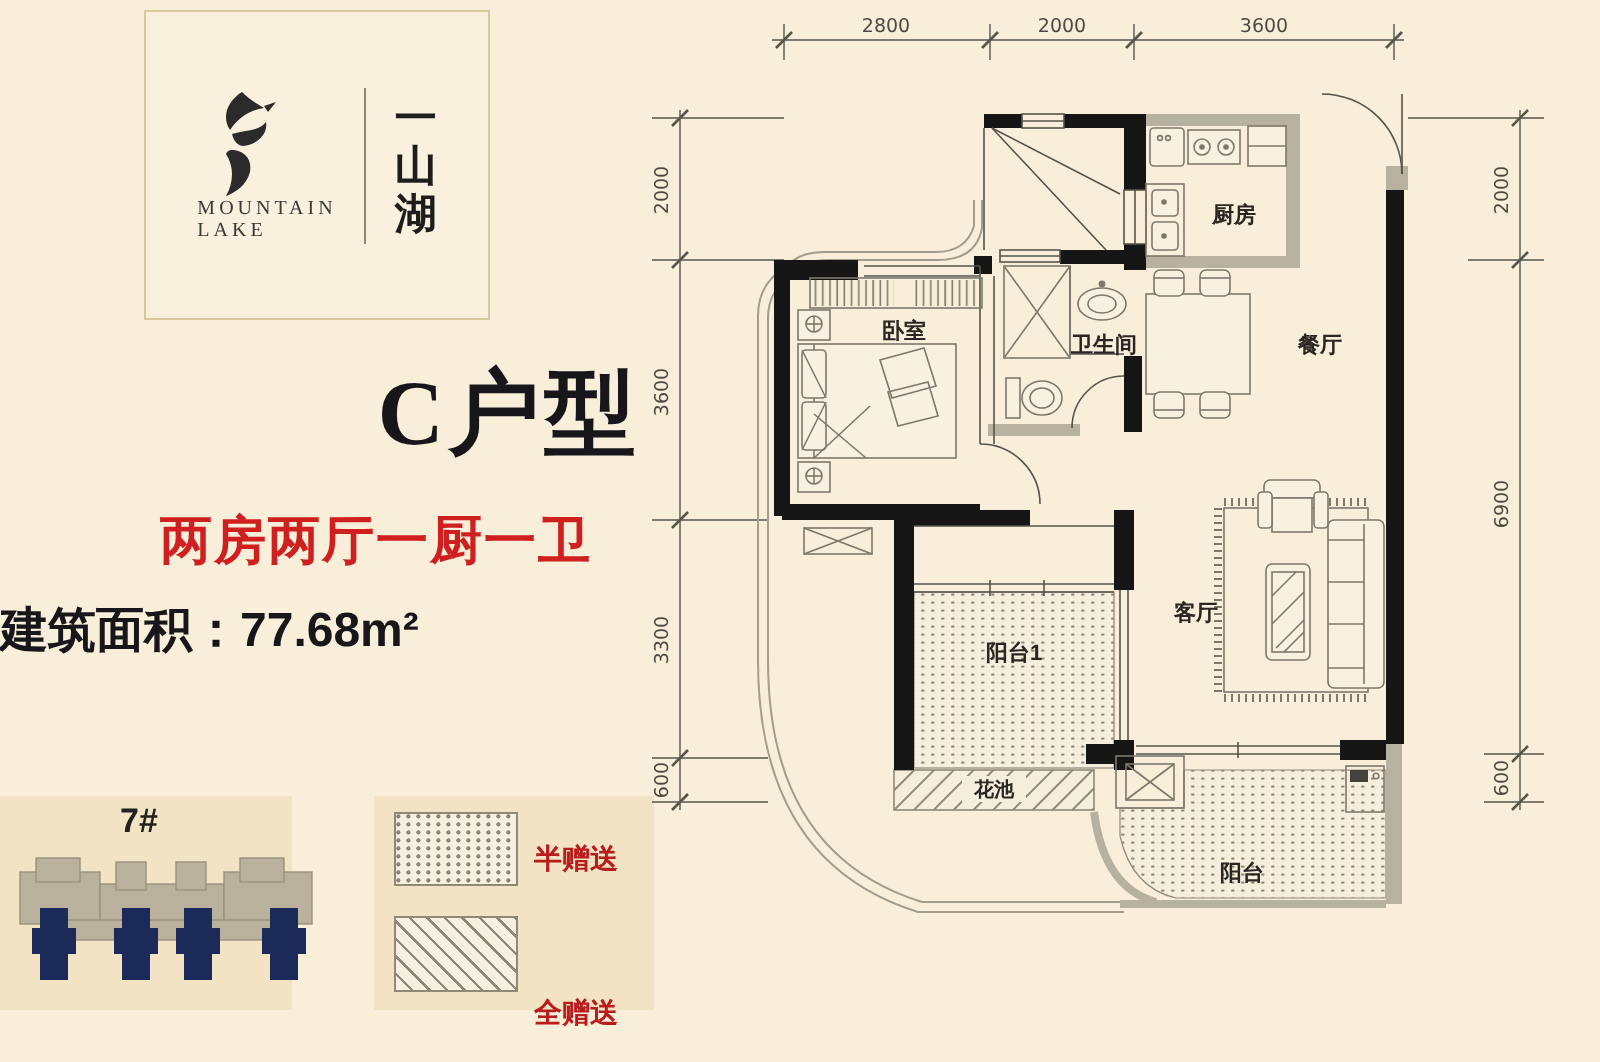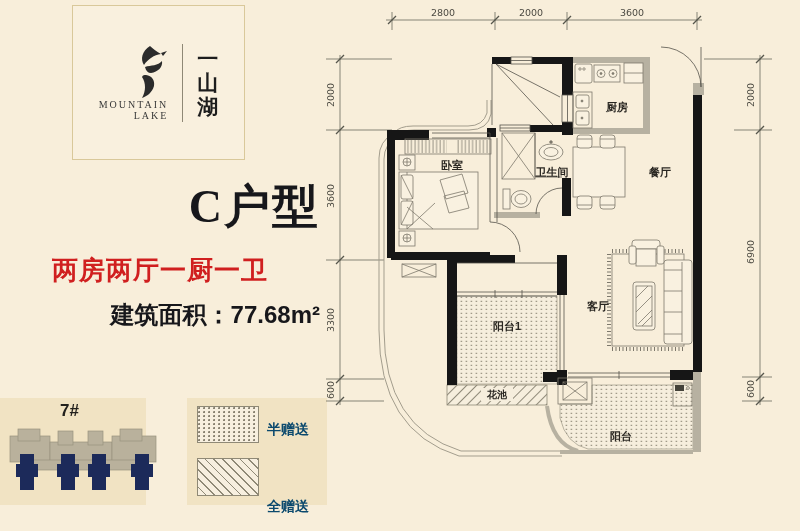--- a/index.html
+++ b/index.html
@@ -3,44 +3,44 @@
 <meta charset="utf-8">
 <style>
   html,body{margin:0;padding:0;}
   body{width:800px;height:531px;position:relative;overflow:hidden;
        font-family:"Liberation Sans",sans-serif;background:#f8eeda;color:#1b1a1f;}
   .abs{position:absolute;}
   
   .logo-box{left:72px;top:5px;width:173px;height:155px;background:#f9f0de;
             border:1px solid #d9c89a;box-sizing:border-box;display:flex;
             align-items:center;justify-content:center;gap:14px;}
-  .logo-left{display:flex;flex-direction:column;align-items:flex-end;}
+  .logo-left{display:flex;flex-direction:column;align-items:flex-start;}
   .logo-en{font-family:"Liberation Serif",serif;font-size:10px;letter-spacing:2px;
            color:#3a3a3a;line-height:11px;text-align:center;}
   .logo-divider{width:1px;height:78px;background:#8f8876;}
   .logo-cn{display:flex;flex-direction:column;font-family:"Liberation Serif",serif;
            font-size:21px;font-weight:bold;color:#1d1d1d;line-height:24px;text-align:center;}
   .unit-title{left:0;top:176px;width:320px;text-align:right;
               font-family:"Liberation Serif",serif;font-size:46px;font-weight:bold;
               color:#17171b;letter-spacing:2px;}
   .unit-layout{left:0;top:253px;width:320px;text-align:center;font-size:26px;
-               font-weight:bold;color:#d01f1f;letter-spacing:1px;}
-  .unit-area{left:0;top:299px;width:320px;text-align:right;font-size:24px;
+               font-weight:bold;color:#d01f1f;letter-spacing:1px;padding-left:28px;}
+  .unit-area{left:0;top:299px;width:320px;text-align:left;font-size:24px;
              font-weight:bold;color:#17171b;}
   .panel{background:#f1e3c3;}
   .site-panel{left:0;top:398px;width:146px;height:107px;}
   .legend-panel{left:187px;top:398px;width:140px;height:107px;}
   .site-label{left:60px;top:401px;width:60px;font-size:17px;font-weight:bold;color:#23211d;}
   .swatch{width:62px;height:37px;box-sizing:border-box;border:1px solid #8f8976;}
   .swatch-dots{left:197px;top:406px;background-color:#f7efdf;
      background-image:radial-gradient(circle at 1.2px 1.2px,#8a8372 0.9px,transparent 1.2px);
      background-size:5px 4px;}
   .swatch-hatch{left:197px;top:458px;height:38px;
      background:repeating-linear-gradient(45deg,#f7efdf 0 5px,#8f8976 5px 6.2px);}
-  .legend-label{font-size:14px;font-weight:bold;color:#0c4a6e;}
+  .legend-label{font-size:14px;font-weight:bold;color:#b91c1c;}
   .legend-label.l1{left:267px;top:421px;}
   .legend-label.l2{left:267px;top:498px;}
   
   .plan-svg{left:320px;top:0;width:480px;height:531px;}
   svg text.dim{font-family:"DejaVu Sans",sans-serif;font-size:9.5px;fill:#4c4a42;}
   svg text.room{font-family:"Liberation Sans",sans-serif;font-size:11px;font-weight:bold;fill:#2a2722;}
 </style>
 </head>
 <body>
 

